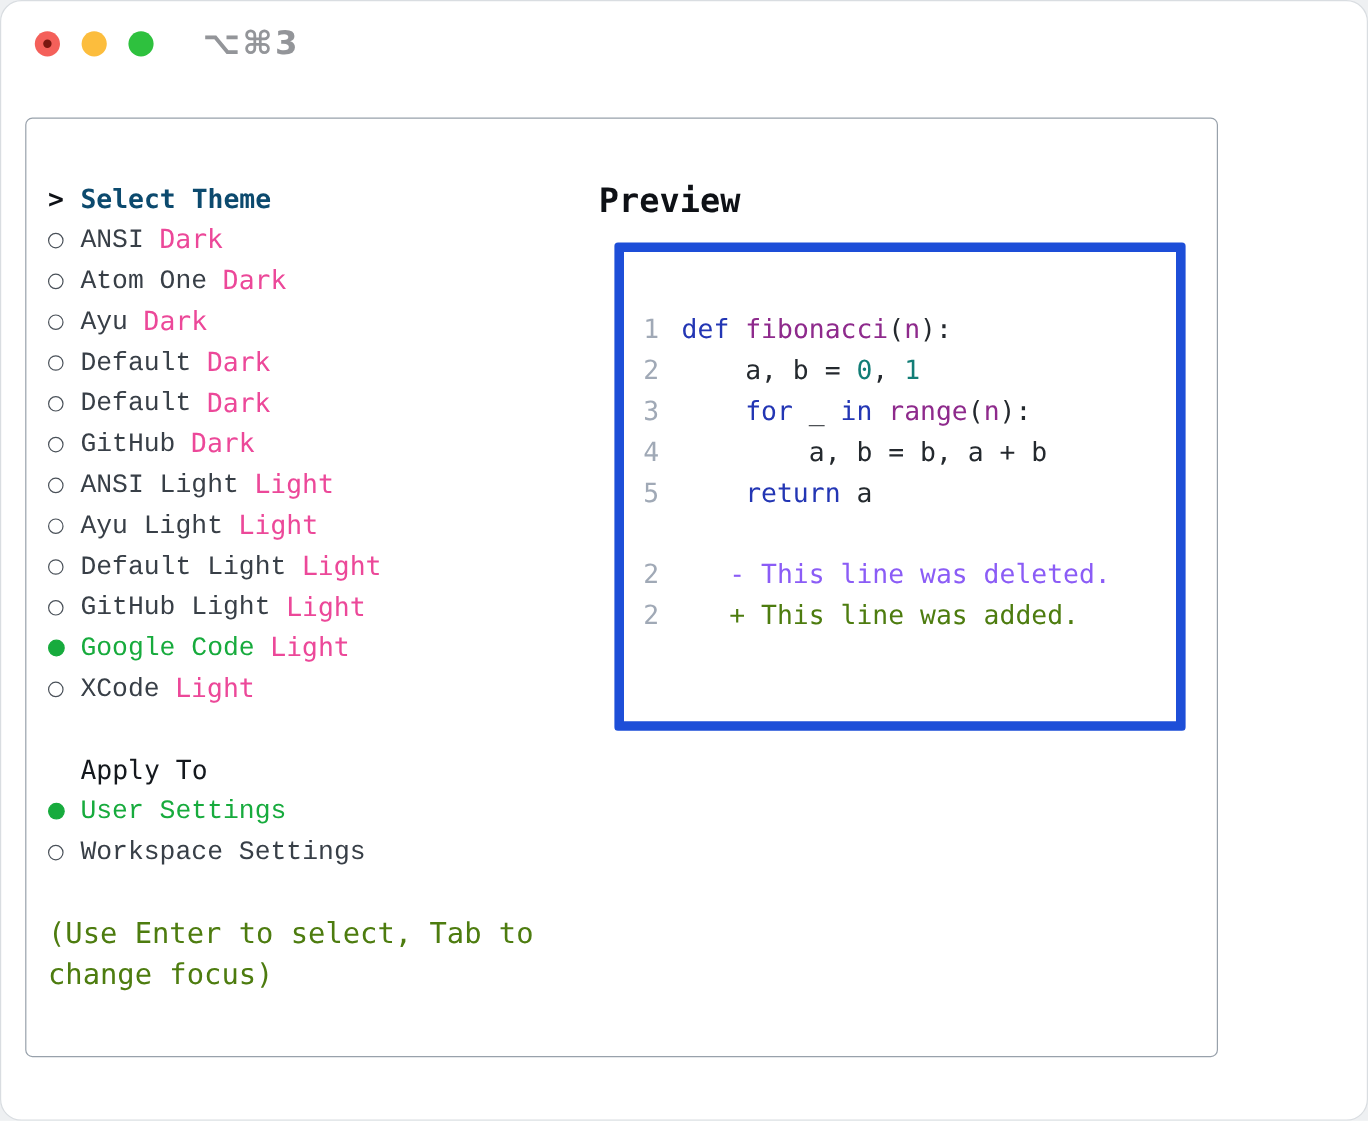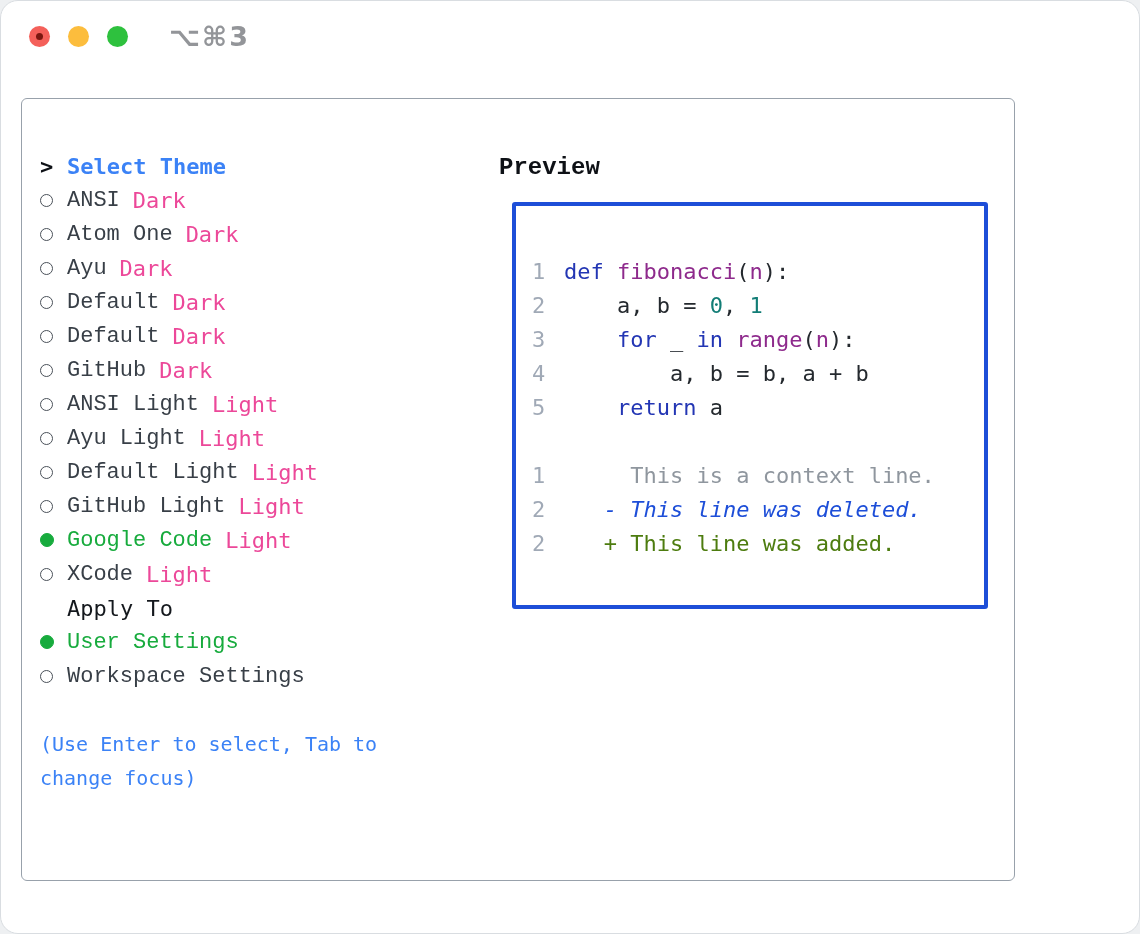--- a/index.html
+++ b/index.html
@@ -35,49 +35,49 @@
     position:absolute;left:20px;top:97px;width:994px;height:783px;
     border:1.5px solid #98a1ab;border-radius:6px;background:#ffffff;
     box-sizing:border-box;
   }
   .left-col{position:absolute;left:18px;top:50px;font-size:22px;}
   .row{display:flex;align-items:center;height:34px;}
   .marker{width:27px;display:flex;align-items:center;flex:none;}
   .cursor{font-weight:bold;color:#0e1116;}
   .ring{width:13px;height:13px;border:1.5px solid #4a5159;border-radius:50%;box-sizing:border-box;}
   .ring.sel{width:14px;height:14px;background:#17ab3d;border-color:#17ab3d;}
-  .hdr{font-weight:bold;color:#3b82f6;}
+  .hdr{font-weight:bold;color:#0c4a6e;}
   .name{color:#383f47;white-space:pre;font-family:Liberation Mono, monospace;}
   .name.sel{color:#17ab3d;}
   .variant{color:#ec4899;margin-left:13px;}
-  .apply-block{}
+  .apply-block{margin-top:34px;}
   .apply-hdr{color:#14181d;}
   .help{
-    margin-top:34px;color:#3b82f6;font-size:20px;
+    margin-top:34px;color:#4d7c0f;font-size:24px;
     width:408px;line-height:34px;
   }
   
   .preview-hdr{
     position:absolute;left:477px;top:52px;height:34px;line-height:34px;
-    font-size:24px;font-weight:bold;color:#0e1116;font-family:Liberation Mono, monospace;
+    font-size:28px;font-weight:bold;color:#0e1116;
   }
   .preview-box{
     position:absolute;left:490px;top:103px;width:476px;height:407px;
-    border:4px solid #1d4ed8;border-radius:3px;background:#ffffff;
+    border:8px solid #1d4ed8;border-radius:3px;background:#ffffff;
     box-sizing:border-box;
   }
   .code-lines{position:absolute;left:16px;top:49px;font-size:22px;}
   .cline{height:34px;line-height:34px;white-space:pre;}
   .ln{display:inline-block;width:32px;color:#a0a9b6;}
   .c-kw{color:#2336b4;}
   .c-fn{color:#8e2a8c;}
   .c-lit{color:#127d76;}
   .c-pl{color:#24292e;}
   .c-ctx{color:#8f969e;}
-  .c-del{color:#1d4ed8;font-style:italic;}
+  .c-del{color:#8b5cf6;}
   .c-add{color:#4d7c0f;}
 </style>
 </head>
 <body>
 
 <div class="window">
 
   <div class="titlebar">
     <div class="light light-red">
       <span class="red-inner"></span>
@@ -209,20 +209,19 @@
 
     <div class="preview-hdr">Preview</div>
     <div class="preview-box">
       <div id="preview-lines" class="code-lines">
           <div class="cline"><span class="ln">1</span><span class="c-kw">def</span><span class="c-pl"> </span><span class="c-fn">fibonacci</span><span class="c-pl">(</span><span class="c-fn">n</span><span class="c-pl">):</span></div>
           <div class="cline"><span class="ln">2</span><span class="c-pl">    a, b = </span><span class="c-lit">0</span><span class="c-pl">, </span><span class="c-lit">1</span></div>
           <div class="cline"><span class="ln">3</span><span class="c-pl">    </span><span class="c-kw">for</span><span class="c-pl"> _ </span><span class="c-kw">in</span><span class="c-pl"> </span><span class="c-fn">range</span><span class="c-pl">(</span><span class="c-fn">n</span><span class="c-pl">):</span></div>
           <div class="cline"><span class="ln">4</span><span class="c-pl">        a, b = b, a + b</span></div>
           <div class="cline"><span class="ln">5</span><span class="c-pl">    </span><span class="c-kw">return</span><span class="c-pl"> a</span></div>
           <div class="cline"><span class="ln"></span></div>
-          <div class="cline"><span class="ln">1</span><span class="c-ctx">     This is a context line.</span></div>
           <div class="cline"><span class="ln">2</span><span class="c-del">   - This line was deleted.</span></div>
           <div class="cline"><span class="ln">2</span><span class="c-add">   + This line was added.</span></div>
         </div>
     </div>
 
   </div>
 </div>
 
 </body></html>

